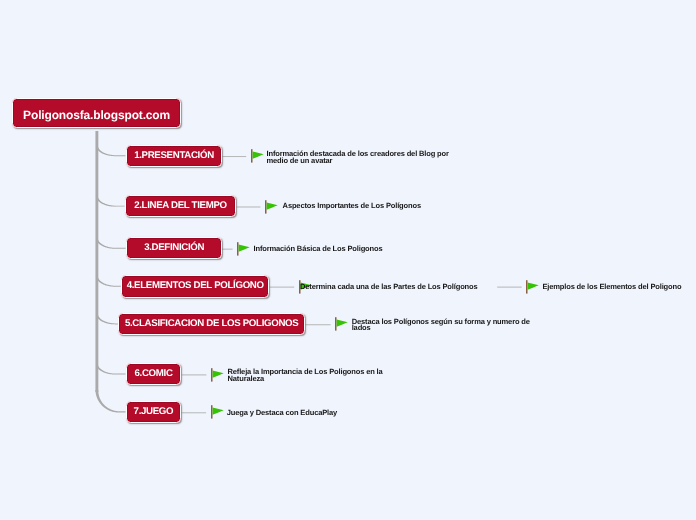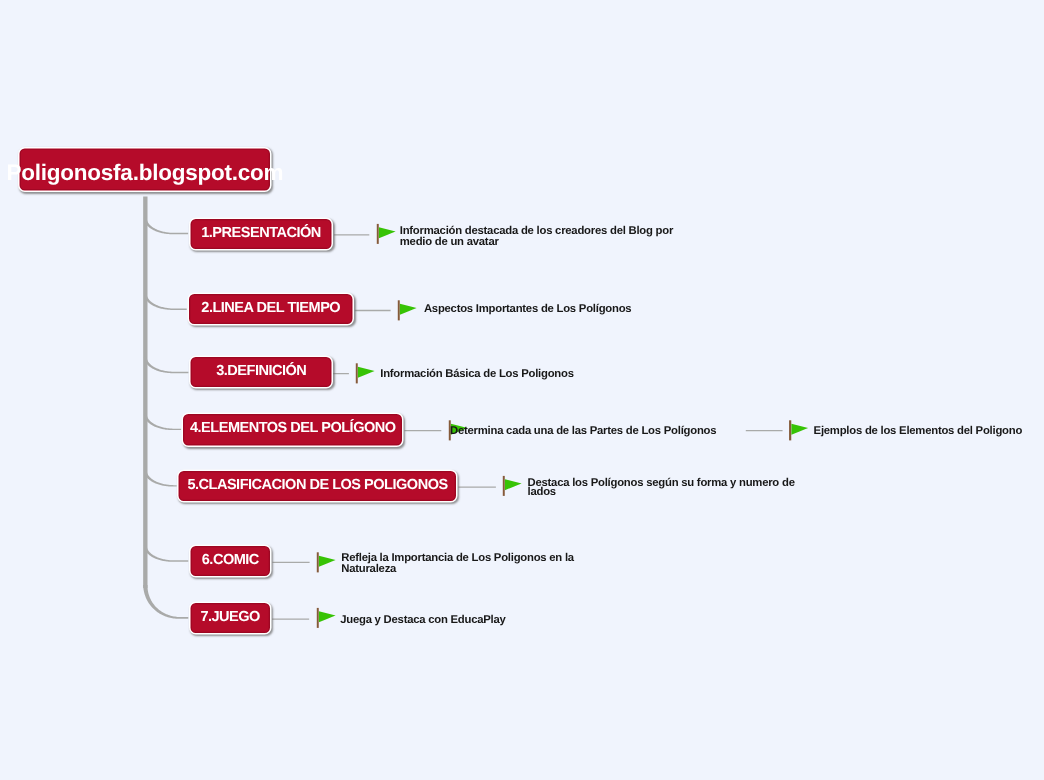--- a/index.html
+++ b/index.html
@@ -4,21 +4,21 @@
 <style>
   html,body{margin:0;padding:0;}
   body{width:696px;height:520px;background:#f0f4fd;-webkit-font-smoothing:antialiased;text-rendering:geometricPrecision;font-family:"Liberation Sans",sans-serif;overflow:hidden;}
   #canvas{position:relative;width:696px;height:520px;}
   svg.links{position:absolute;left:0;top:0;width:696px;height:520px;}
   .node{position:absolute;background:#b50b2a;color:#fff;font-weight:bold;
         border:1.4px solid #fff;border-radius:4.5px;
         box-shadow:1px 1px 1.4px rgba(110,110,110,0.75), inset 0 0 0 0.9px #9d0723;
         display:flex;align-items:center;justify-content:center;
         white-space:nowrap;box-sizing:border-box;}
-  .root{font-size:15px;letter-spacing:-0.155px;line-height:1;padding-top:5px;}
+  .root{font-size:12px;letter-spacing:-0.155px;line-height:1;padding-top:5px;}
   .lvl1{font-size:9.7px;letter-spacing:-0.33px;line-height:1;}
   .leaf{position:absolute;font-size:7.55px;letter-spacing:-0.16px;font-weight:bold;color:#181818;line-height:6.9px;white-space:pre-line;}
   .flag{position:absolute;}
 </style>
 </head>
 <body>
 
 <div id="canvas">
   <svg class="links" viewBox="0 0 696 520">
     <g id="linkgroup" fill="none" stroke="#a9aaa9" stroke-width="1">

